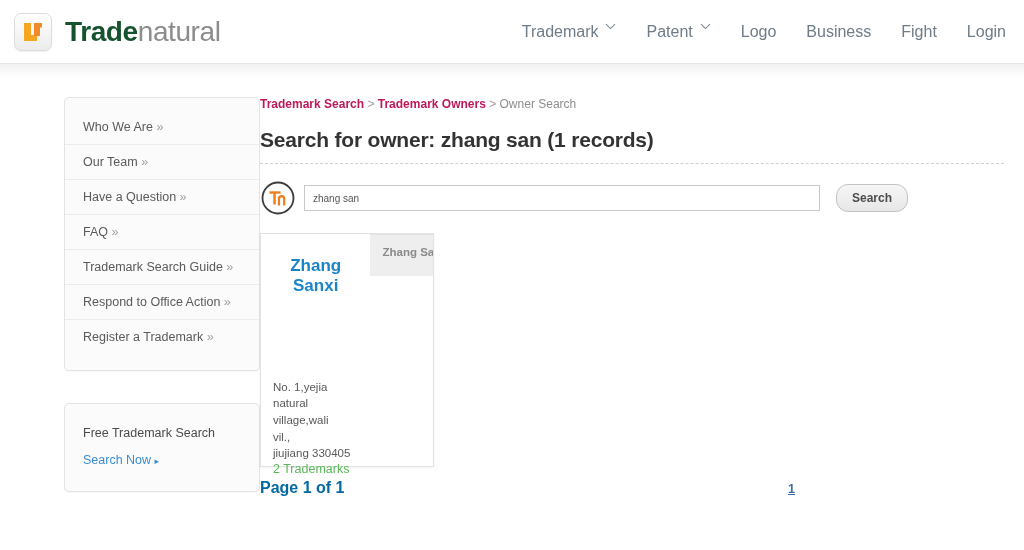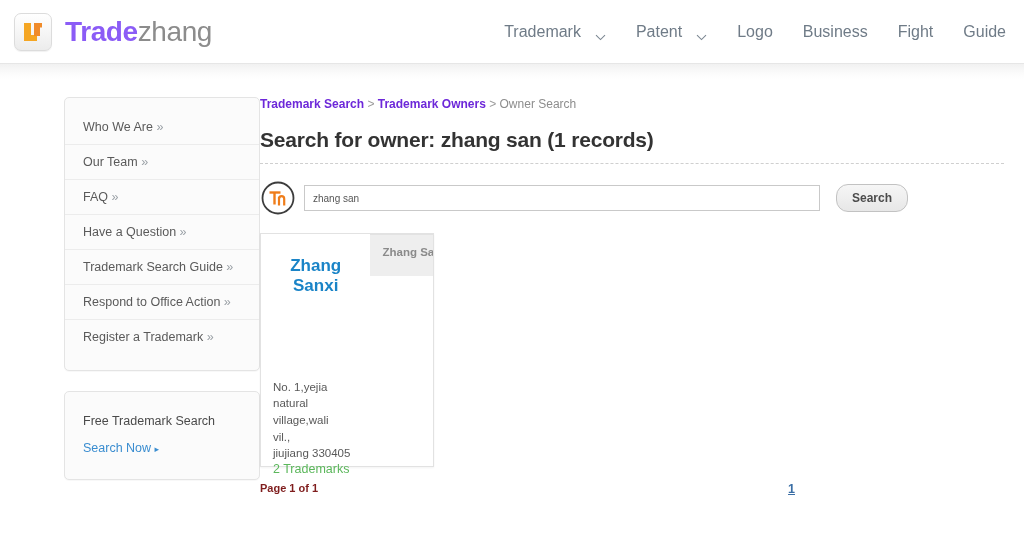--- a/index.html
+++ b/index.html
@@ -36,33 +36,33 @@
     display: flex; align-items: center; justify-content: center;
   }
   .brand-mark svg { display: block; }
   .brand-text {
     font-size: 28px;
     letter-spacing: -0.4px;
     color: #8c8c8c;
     font-weight: 400;
     white-space: nowrap;
   }
-  .brand-text b { color: #8b5cf6; font-weight: 700; }
+  .brand-text b { color: #14532d; font-weight: 700; }
 
   .main-nav {
     margin-left: auto;
     margin-right: 18px;
     display: flex;
     align-items: center;
     gap: 30px;
   }
   .nav-item {
     display: flex;
-    align-items: flex-end;
-    gap: 14px;
+    align-items: flex-start;
+    gap: 7px;
     font-size: 16px;
     color: #6f7b87;
     cursor: pointer;
     white-space: nowrap;
   }
   .chev {
     width: 11px; height: 7px;
     display: inline-block;
   }
   .chev svg { display: block; }
@@ -96,42 +96,42 @@
     color: #5a5a5a;
     padding: 10px 0 10px 18px;
     cursor: pointer;
     white-space: nowrap;
     border-bottom: 1px solid #ececec;
   }
   .side-link:last-child { border-bottom: none; }
   .side-link .arrows { color: #9aa0a6; }
 
   .panel.promo {
-    margin-top: 20px;
+    margin-top: 32px;
     padding: 22px 0 24px 18px;
   }
   .promo-title { font-size: 12.5px; color: #4a4a4a; }
   .promo-link {
     margin-top: 13px;
     font-size: 12.5px;
     color: #3a8dd0;
     cursor: pointer;
   }
   .promo-link .tri { font-size: 9px; }
 
   
   .content { flex: 1; padding-right: 20px; }
   .breadcrumb {
     font-size: 12px;
     color: #8d8d8d;
     margin-bottom: 17px;
     white-space: nowrap;
   }
   .breadcrumb a {
-    color: #6d28d9;
+    color: #be185d;
     text-decoration: none;
     font-weight: 700;
     cursor: pointer;
   }
   .breadcrumb .sep { color: #9b9b9b; font-weight: 400; }
 
   .page-title {
     font-size: 21px;
     font-weight: 700;
     color: #333333;
@@ -226,23 +226,23 @@
   }
 
   
   .pagination {
     display: flex;
     align-items: center;
     margin-top: 12px;
     padding-right: 209px;
   }
   .page-of {
-    font-size: 11px;
-    font-weight: 700;
-    color: #7f1d1d;
+    font-size: 16px;
+    font-weight: 700;
+    color: #0369a1;
   }
   .page-nums { margin-left: auto; }
   .page-num {
     font-size: 12.5px;
     font-weight: 700;
     color: #3a6ea5;
     text-decoration: underline;
     cursor: pointer;
   }
 </style>
@@ -253,21 +253,21 @@
   <div class="brand">
     <span class="brand-mark">
       <svg width="22" height="22" viewBox="0 0 22 22">
         <rect x="2" y="2" width="7" height="18" fill="#f5a623"></rect>
         <rect x="2" y="14" width="13" height="6" fill="#f5a623"></rect>
         <rect x="12" y="2" width="6" height="13" fill="#f08b2a"></rect>
         <rect x="12" y="2" width="8" height="4.5" fill="#f08b2a"></rect>
         <rect x="12" y="8" width="6" height="4" fill="#f08b2a"></rect>
       </svg>
     </span>
-    <span class="brand-text"><b>Trade</b><span>zhang</span></span>
+    <span class="brand-text"><b>Trade</b><span>natural</span></span>
   </div>
 
   <nav class="main-nav">
     <div class="nav-item">
       <span>Trademark</span>
       <span class="chev">
           <svg viewBox="0 0 11 7">
             <path d="M1 1.2 L5.5 5.6 L10 1.2" fill="none" stroke="#7d8893" stroke-width="1.1"></path>
           </svg>
         </span>
@@ -283,44 +283,44 @@
     <div class="nav-item">
       <span>Logo</span>
     </div>
     <div class="nav-item">
       <span>Business</span>
     </div>
     <div class="nav-item">
       <span>Fight</span>
     </div>
     <div class="nav-item">
-      <span>Guide</span>
+      <span>Login</span>
     </div>
   </nav>
 </div>
 <div class="header-shade"></div>
 
 <div class="page">
 
   <aside class="sidebar">
     <div class="panel links">
       <div class="side-link">
         <span>Who We Are</span>
         <span class="arrows">»</span>
       </div>
       <div class="side-link">
         <span>Our Team</span>
         <span class="arrows">»</span>
       </div>
       <div class="side-link">
+        <span>Have a Question</span>
+        <span class="arrows">»</span>
+      </div>
+      <div class="side-link">
         <span>FAQ</span>
-        <span class="arrows">»</span>
-      </div>
-      <div class="side-link">
-        <span>Have a Question</span>
         <span class="arrows">»</span>
       </div>
       <div class="side-link">
         <span>Trademark Search Guide</span>
         <span class="arrows">»</span>
       </div>
       <div class="side-link">
         <span>Respond to Office Action</span>
         <span class="arrows">»</span>
       </div>

